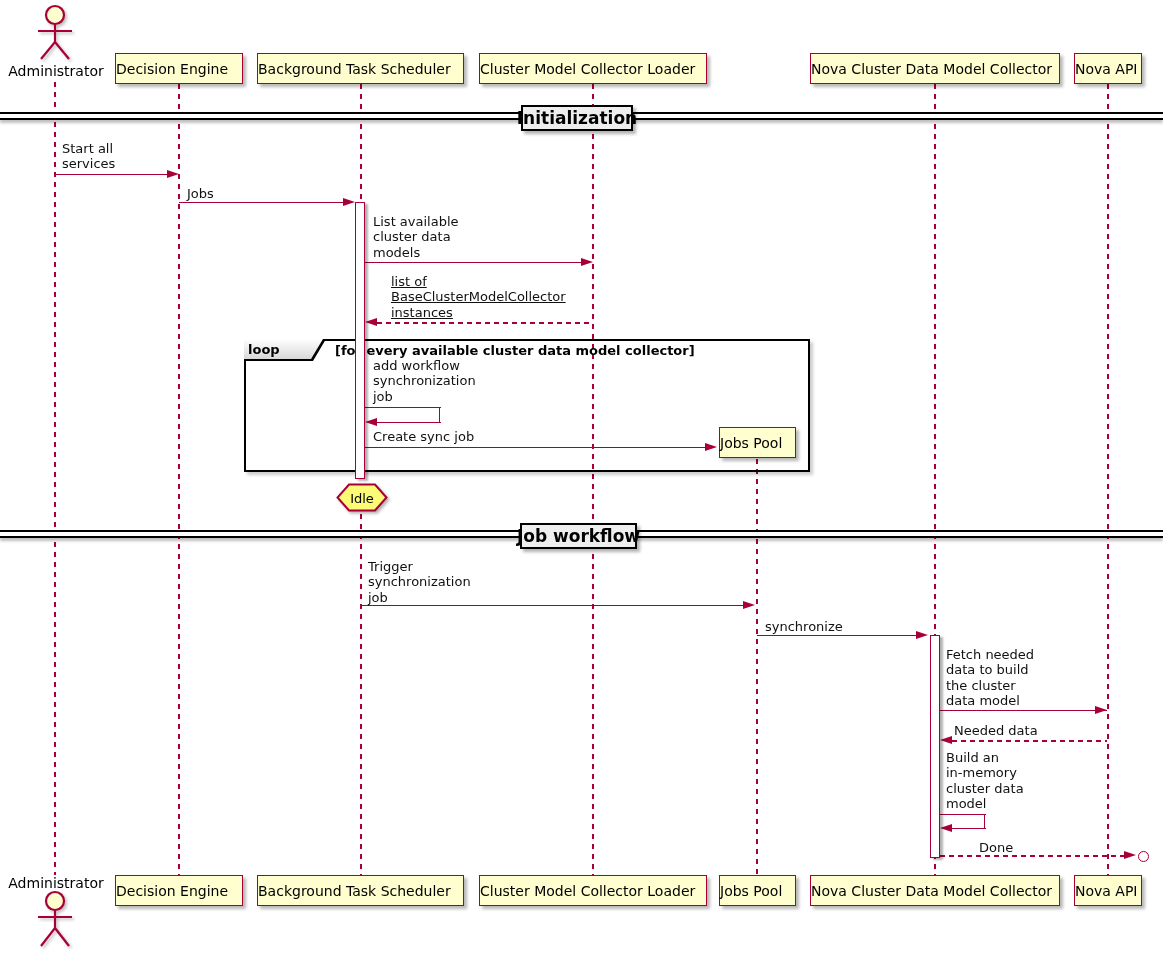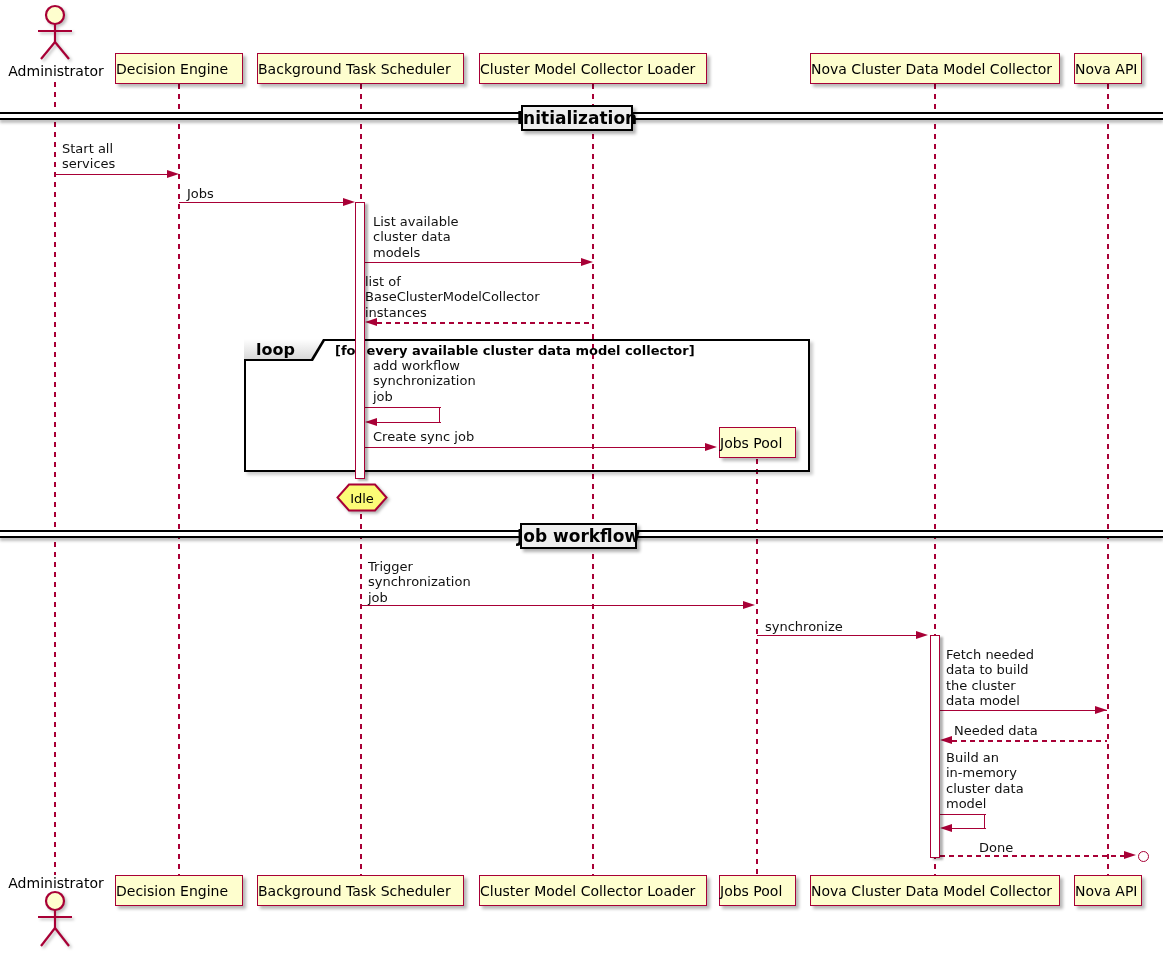--- a/index.html
+++ b/index.html
@@ -25,22 +25,22 @@
            border-bottom:2.2px solid #000;background:#fff;box-shadow:0 3px 3px rgba(0,0,0,.25);z-index:3;}
   .divlabel{position:absolute;height:26px;background:#EEEEEE;border:2px solid #000;box-sizing:border-box;
             display:flex;align-items:center;justify-content:center;font-weight:bold;font-size:17px;
             box-shadow:3px 3px 3px rgba(0,0,0,.3);z-index:4;white-space:nowrap;}
   .loopframe{position:absolute;border:2px solid #000;box-sizing:border-box;z-index:2;
              box-shadow:3px 3px 3px rgba(0,0,0,.2);}
   .looptab-outer{position:absolute;left:-2px;top:-2px;width:82px;height:22px;background:#000;
                  clip-path:polygon(0 0,100% 0,calc(100% - 13px) 100%,0 100%);}
   .looptab-inner{position:absolute;left:0;top:0;width:79px;height:20px;background:linear-gradient(#ffffff,#d8d8d8);
                  clip-path:polygon(0 0,100% 0,calc(100% - 12px) 100%,0 100%);
-                 display:flex;align-items:center;padding-left:12px;box-sizing:border-box;
-                 font-weight:bold;font-size:16px;}
+                 display:flex;align-items:center;padding-left:4px;box-sizing:border-box;
+                 font-weight:bold;font-size:13px;}
   .loopcond{position:absolute;font-weight:bold;font-size:13px;white-space:nowrap;z-index:3;}
   .actor-label{position:absolute;font-size:14px;text-align:center;z-index:4;white-space:nowrap;}
   .actor-svg{position:absolute;z-index:4;filter:drop-shadow(2.5px 2.5px 1.5px rgba(0,0,0,.25));}
   .ocirc{position:absolute;width:9px;height:9px;border:1.7px solid #A80036;border-radius:50%;
          background:#fff;z-index:5;}
   .hexwrap{position:absolute;z-index:7;filter:drop-shadow(2.5px 2.5px 1.5px rgba(0,0,0,.3));}
 </style>
 </head>
 <body>
 
@@ -92,21 +92,21 @@
   <div class="head-r" style="left:343px;top:198px;"></div>
 
   <div class="bar" style="left:355px;top:202px;height:277px;"></div>
 
   <div class="mlabel" style="left:373px;top:214px;">List available
 cluster data
 models</div>
   <div class="msg" style="left:365px;top:262px;width:218px;"></div>
   <div class="head-r" style="left:581px;top:258px;"></div>
 
-  <div class="mlabel" style="left:365px;top:274px;">list of
+  <div class="mlabel" style="left:391px;top:274px;text-decoration:underline;">list of
 BaseClusterModelCollector
 instances</div>
   <div class="msg-d" style="left:377px;top:322px;width:216px;"></div>
   <div class="head-l" style="left:365px;top:318px;"></div>
 
   <div class="loopframe" style="left:244px;top:339px;width:566px;height:133px;">
     <div class="looptab-outer">
       <div class="looptab-inner">loop</div>
     </div>
   </div>

